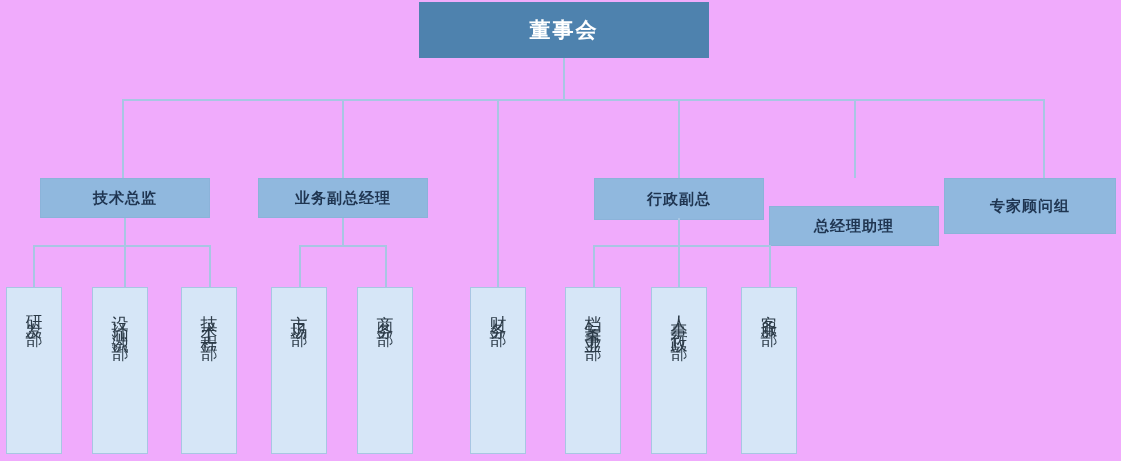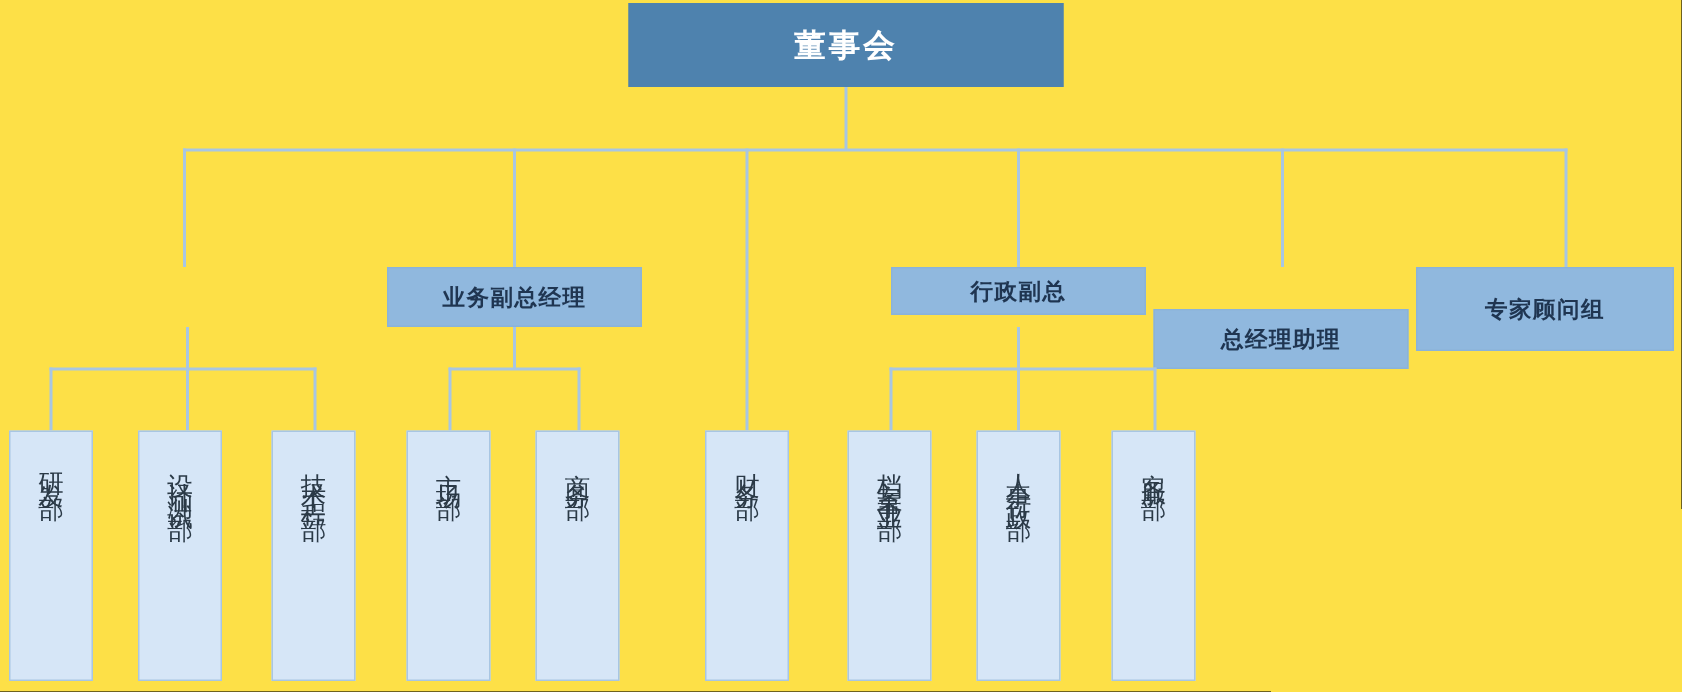--- a/index.html
+++ b/index.html
@@ -4,21 +4,21 @@
 <style>
   html, body {
     margin: 0;
     padding: 0;
     background: #000000;
   }
   #chart-canvas {
     position: relative;
     width: 1121px;
     height: 461px;
-    background: #fde047;
+    background: #f0abfc;
     overflow: hidden;
     font-family: "Liberation Sans", "DejaVu Sans", sans-serif;
   }
 
   
   .conn {
     position: absolute;
     background: #A8C6E3;
   }
   .conn-v { width: 2px; }
@@ -86,24 +86,27 @@
   <div class="conn conn-h" style="left:122px; top:99px; width:923px; height:2px;"></div>
 
   <div class="conn conn-v" style="left:122px; top:99px; width:2px; height:79px;"></div>
   <div class="conn conn-v" style="left:342px; top:99px; width:2px; height:79px;"></div>
   <div class="conn conn-v" style="left:678px; top:99px; width:2px; height:79px;"></div>
   <div class="conn conn-v" style="left:854px; top:99px; width:2px; height:79px;"></div>
   <div class="conn conn-v" style="left:1043px; top:99px; width:2px; height:79px;"></div>
 
   <div class="conn conn-v" style="left:497px; top:99px; width:2px; height:188px;"></div>
 
+  <div class="node level1" style="left:40px; top:178px; width:170px; height:40px;">
+    <span>技术总监</span>
+  </div>
   <div class="node level1" style="left:258px; top:178px; width:170px; height:40px;">
     <span>业务副总经理</span>
   </div>
-  <div class="node level1" style="left:594px; top:178px; width:170px; height:32px;">
+  <div class="node level1" style="left:594px; top:178px; width:170px; height:42px;">
     <span>行政副总</span>
   </div>
   <div class="node level1" style="left:769px; top:178px; width:170px; height:40px;margin-top:28px;">
     <span>总经理助理</span>
   </div>
   <div class="node level1" style="left:944px; top:178px; width:172px; height:56px;">
     <span>专家顾问组</span>
   </div>
 
   <div class="conn conn-v" style="left:124px; top:218px; width:2px; height:28px;"></div>

